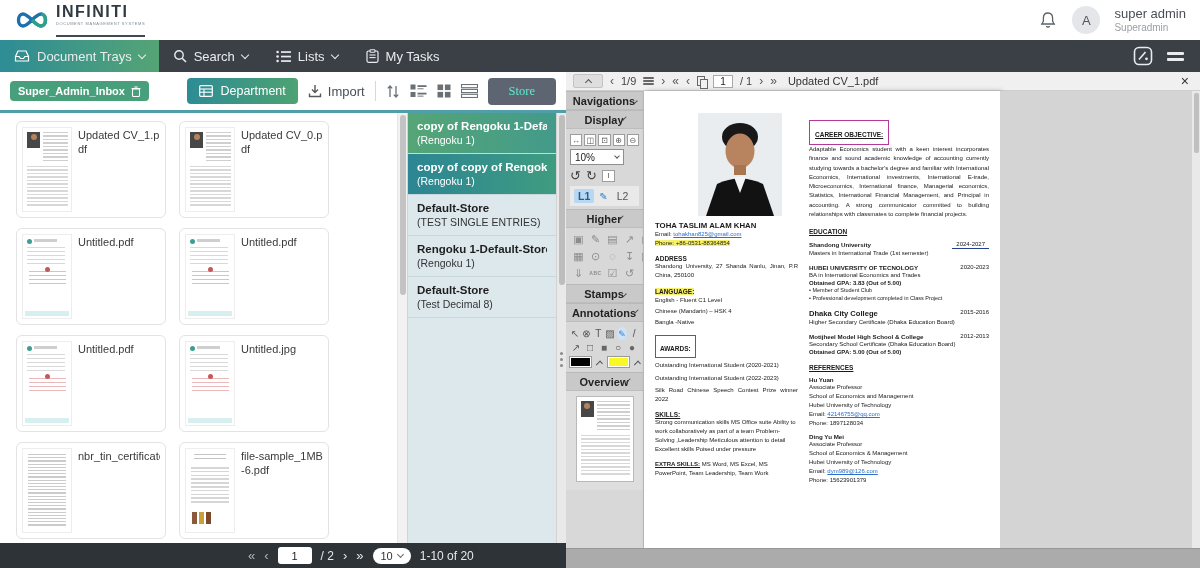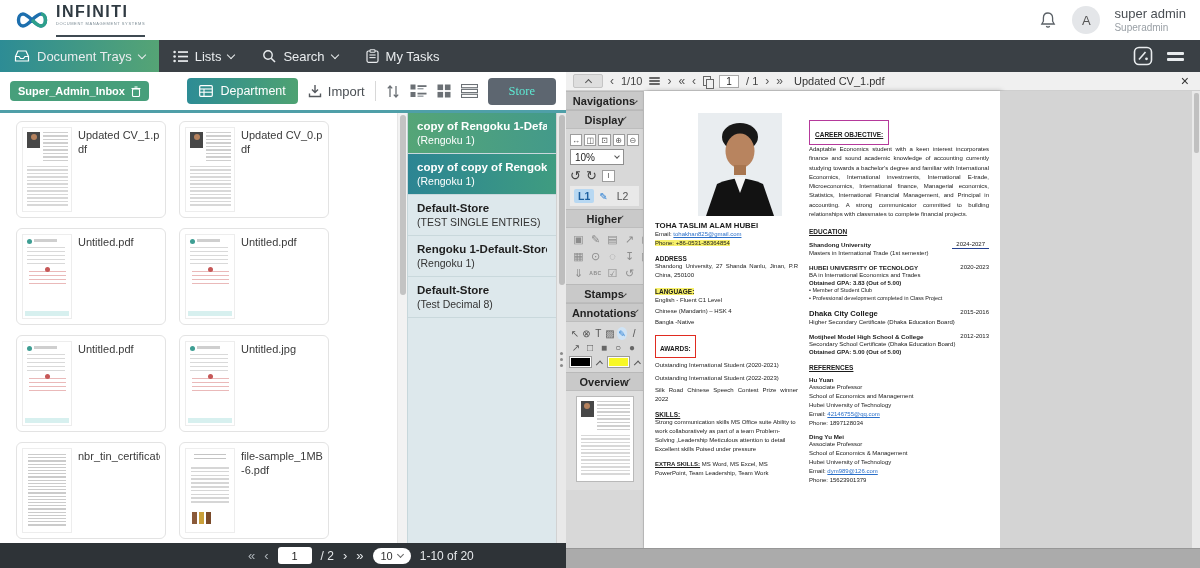--- a/index.html
+++ b/index.html
@@ -187,37 +187,37 @@
 <div class="navbar">
   <div class="nav-item active">
     <svg width="16" height="14" viewBox="0 0 16 14">
       <path d="M1.5 7.5 L4 2 h8 l2.5 5.5 V12 h-13 Z" fill="none" stroke="#fff" stroke-width="1.2"></path>
       <path d="M1.5 7.5 h3.6 l1.4 2 h3 l1.4-2 h3.6" fill="none" stroke="#fff" stroke-width="1.2"></path>
     </svg>
     <span>Document Trays</span>
     <span class="chev"></span>
   </div>
   <div class="nav-item">
+    <svg width="14" height="14" viewBox="0 0 14 14">
+      <circle cx="6" cy="6" r="4.2" fill="none" stroke="#e9ecee" stroke-width="1.4"></circle>
+      <line x1="9.2" y1="9.2" x2="13" y2="13" stroke="#e9ecee" stroke-width="1.6"></line>
+    </svg>
+    <span>Search</span>
+    <span class="chev"></span>
+  </div>
+  <div class="nav-item">
     <svg width="15" height="13" viewBox="0 0 15 13">
       <circle cx="1.6" cy="2" r="1.3" fill="#e9ecee"></circle>
         <rect x="5" y="1.2" width="10" height="1.7" fill="#e9ecee"></rect>
       <circle cx="1.6" cy="6.5" r="1.3" fill="#e9ecee"></circle>
         <rect x="5" y="5.7" width="10" height="1.7" fill="#e9ecee"></rect>
       <circle cx="1.6" cy="11" r="1.3" fill="#e9ecee"></circle>
         <rect x="5" y="10.2" width="10" height="1.7" fill="#e9ecee"></rect>
     </svg>
     <span>Lists</span>
-    <span class="chev"></span>
-  </div>
-  <div class="nav-item">
-    <svg width="14" height="14" viewBox="0 0 14 14">
-      <circle cx="6" cy="6" r="4.2" fill="none" stroke="#e9ecee" stroke-width="1.4"></circle>
-      <line x1="9.2" y1="9.2" x2="13" y2="13" stroke="#e9ecee" stroke-width="1.6"></line>
-    </svg>
-    <span>Search</span>
     <span class="chev"></span>
   </div>
   <div class="nav-item">
     <svg width="13" height="14" viewBox="0 0 13 14">
       <rect x="1" y="2" width="11" height="11.3" rx="1.5" fill="none" stroke="#e9ecee" stroke-width="1.2"></rect>
       <rect x="4" y="0.7" width="5" height="2.6" rx="0.8" fill="#3a4045" stroke="#e9ecee" stroke-width="1.1"></rect>
       <line x1="3.4" y1="6" x2="9.6" y2="6" stroke="#e9ecee" stroke-width="1.1"></line>
       <line x1="3.4" y1="8.6" x2="9.6" y2="8.6" stroke="#e9ecee" stroke-width="1.1"></line>
     </svg>
     <span>My Tasks</span>
@@ -413,21 +413,21 @@
       <span>1-10 of 20</span>
     </div>
   </div>
 
   <div class="viewer">
     <div class="v-toolbar">
       <div class="v-collapse">
           <span class="chev up"></span>
         </div>
       <span class="tb-arrow">‹</span>
-      <span>1/10</span>
+      <span>1/9</span>
       <span class="stack-ic">
           <i></i>
           <i></i>
           <i></i>
         </span>
       <span class="tb-arrow">›</span>
       <span class="tb-arrow">«</span>
       <span class="tb-arrow">‹</span>
       <span class="copy-ic"></span>
       <input class="v-pg-input" value="1" style="">
@@ -540,21 +540,21 @@
           <div class="photo">
             <svg width="84" height="103" viewBox="0 0 84 103">
               <rect width="84" height="103" fill="#e9edf0"></rect>
               <ellipse cx="42" cy="24" rx="18" ry="14" fill="#181818"></ellipse>
               <ellipse cx="42" cy="38" rx="14.5" ry="17.5" fill="#b8845f"></ellipse>
               <rect x="36" y="52" width="12" height="10" fill="#a8754f"></rect>
               <path d="M8 103 L19 71 Q42 60 65 71 L76 103 Z" fill="#121212"></path>
               <polygon points="36,64 48,64 42,80" fill="#f4f4f4"></polygon>
             </svg>
           </div>
-          <div class="cv-name">TOHA TASLIM ALAM HUBEI</div>
+          <div class="cv-name">TOHA TASLIM ALAM KHAN</div>
           <div class="t6"><span>Email:</span> <span class="link">tohakhan825@gmail.com</span></div>
           <div class="t6"><span class="hl"><span>Phone:</span> <span>+86-0531-88364854</span></span></div>
 
           <div class="cv-h">ADDRESS</div>
           <div class="t6j">Shandong University, 27 Shanda Nanlu, Jinan, P.R China, 250100</div>
 
           <div class="cv-h"><span class="hl">LANGUAGE:</span></div>
           <div class="t6" style="line-height:1.9">
             <div>English - Fluent C1 Level</div>
             <div>Chinese (Mandarin) – HSK 4</div>

